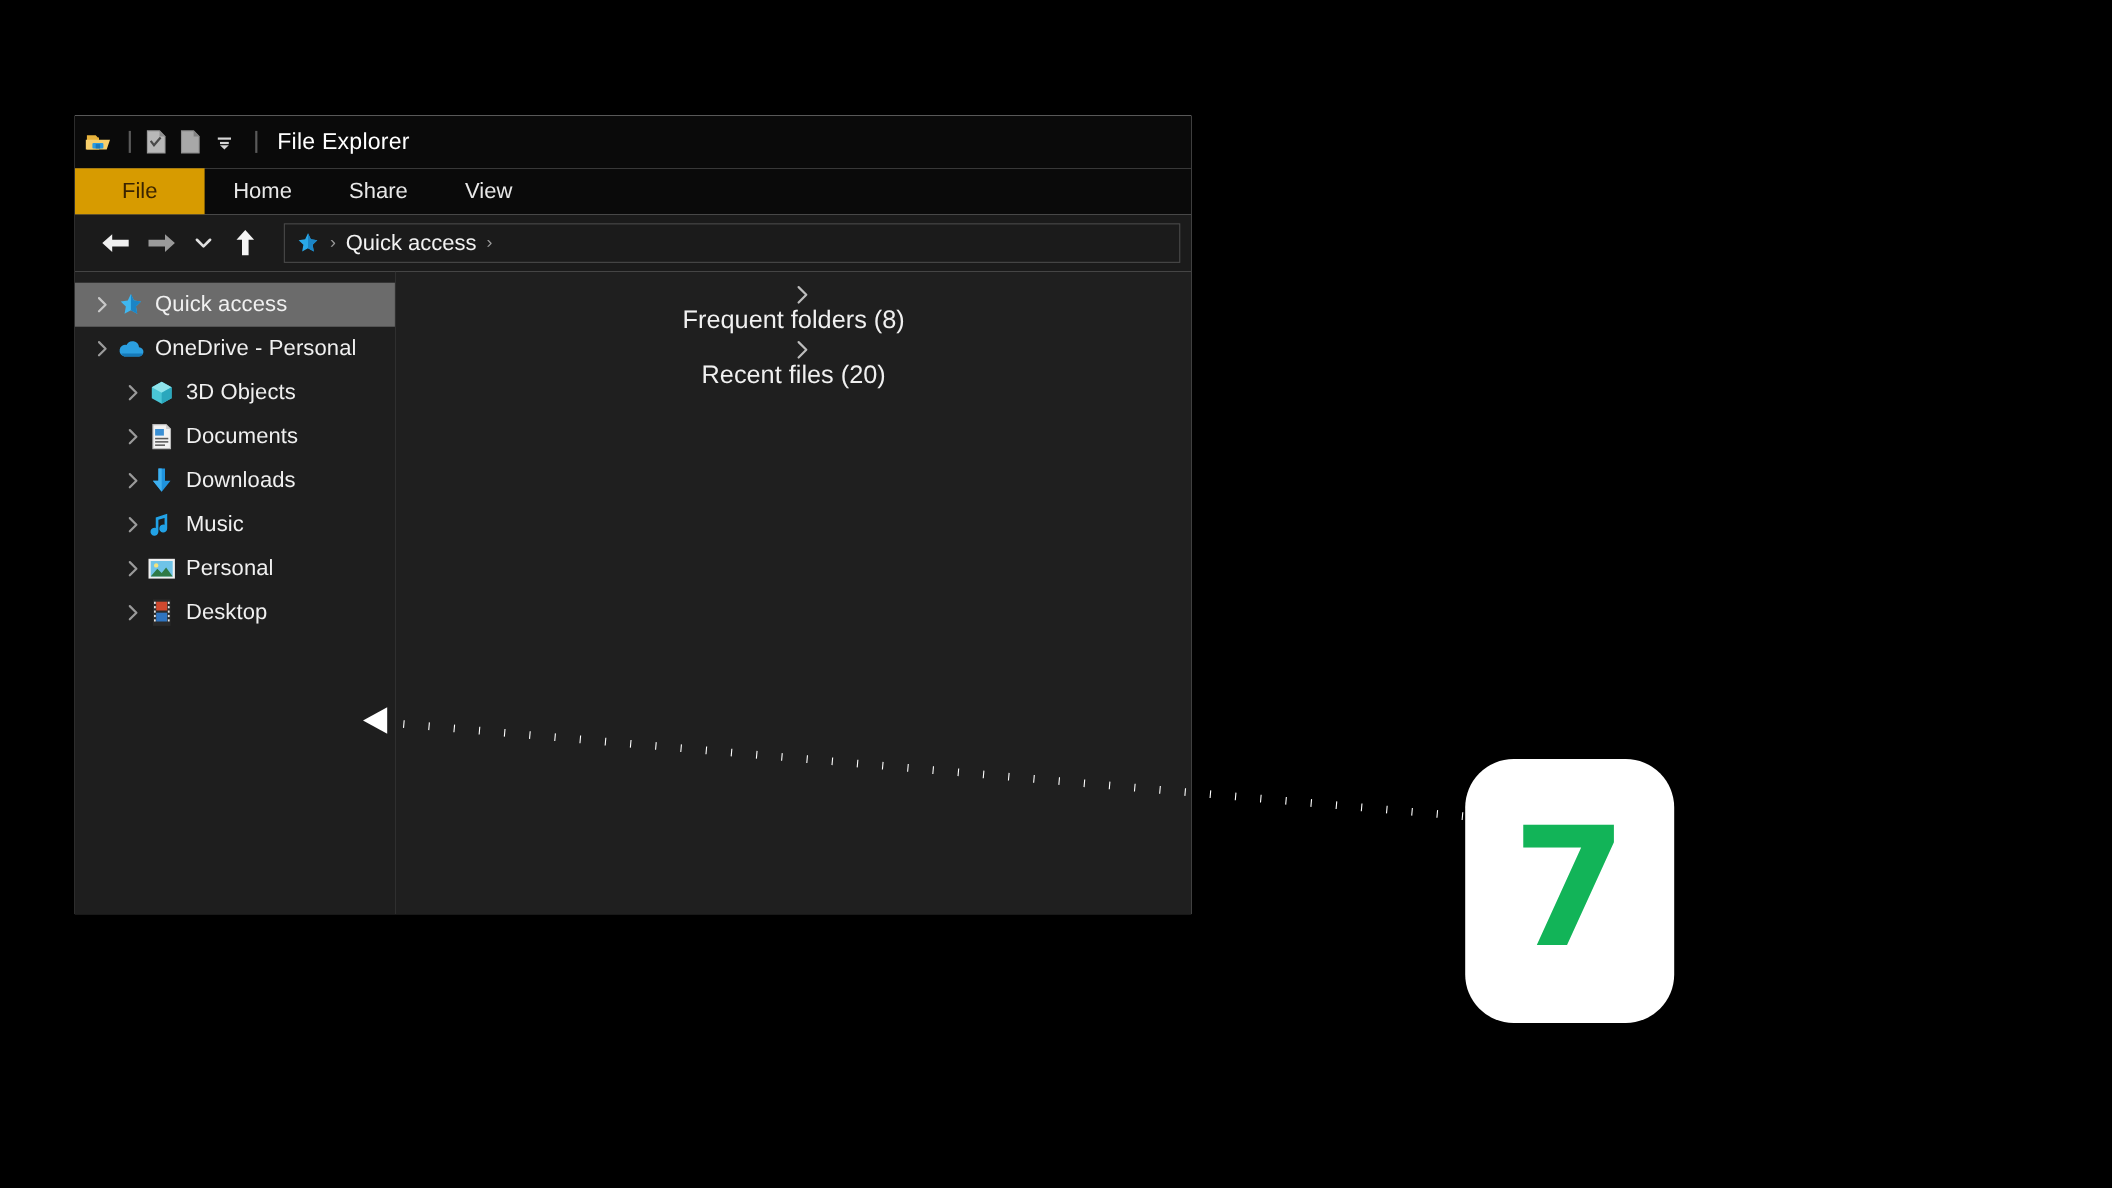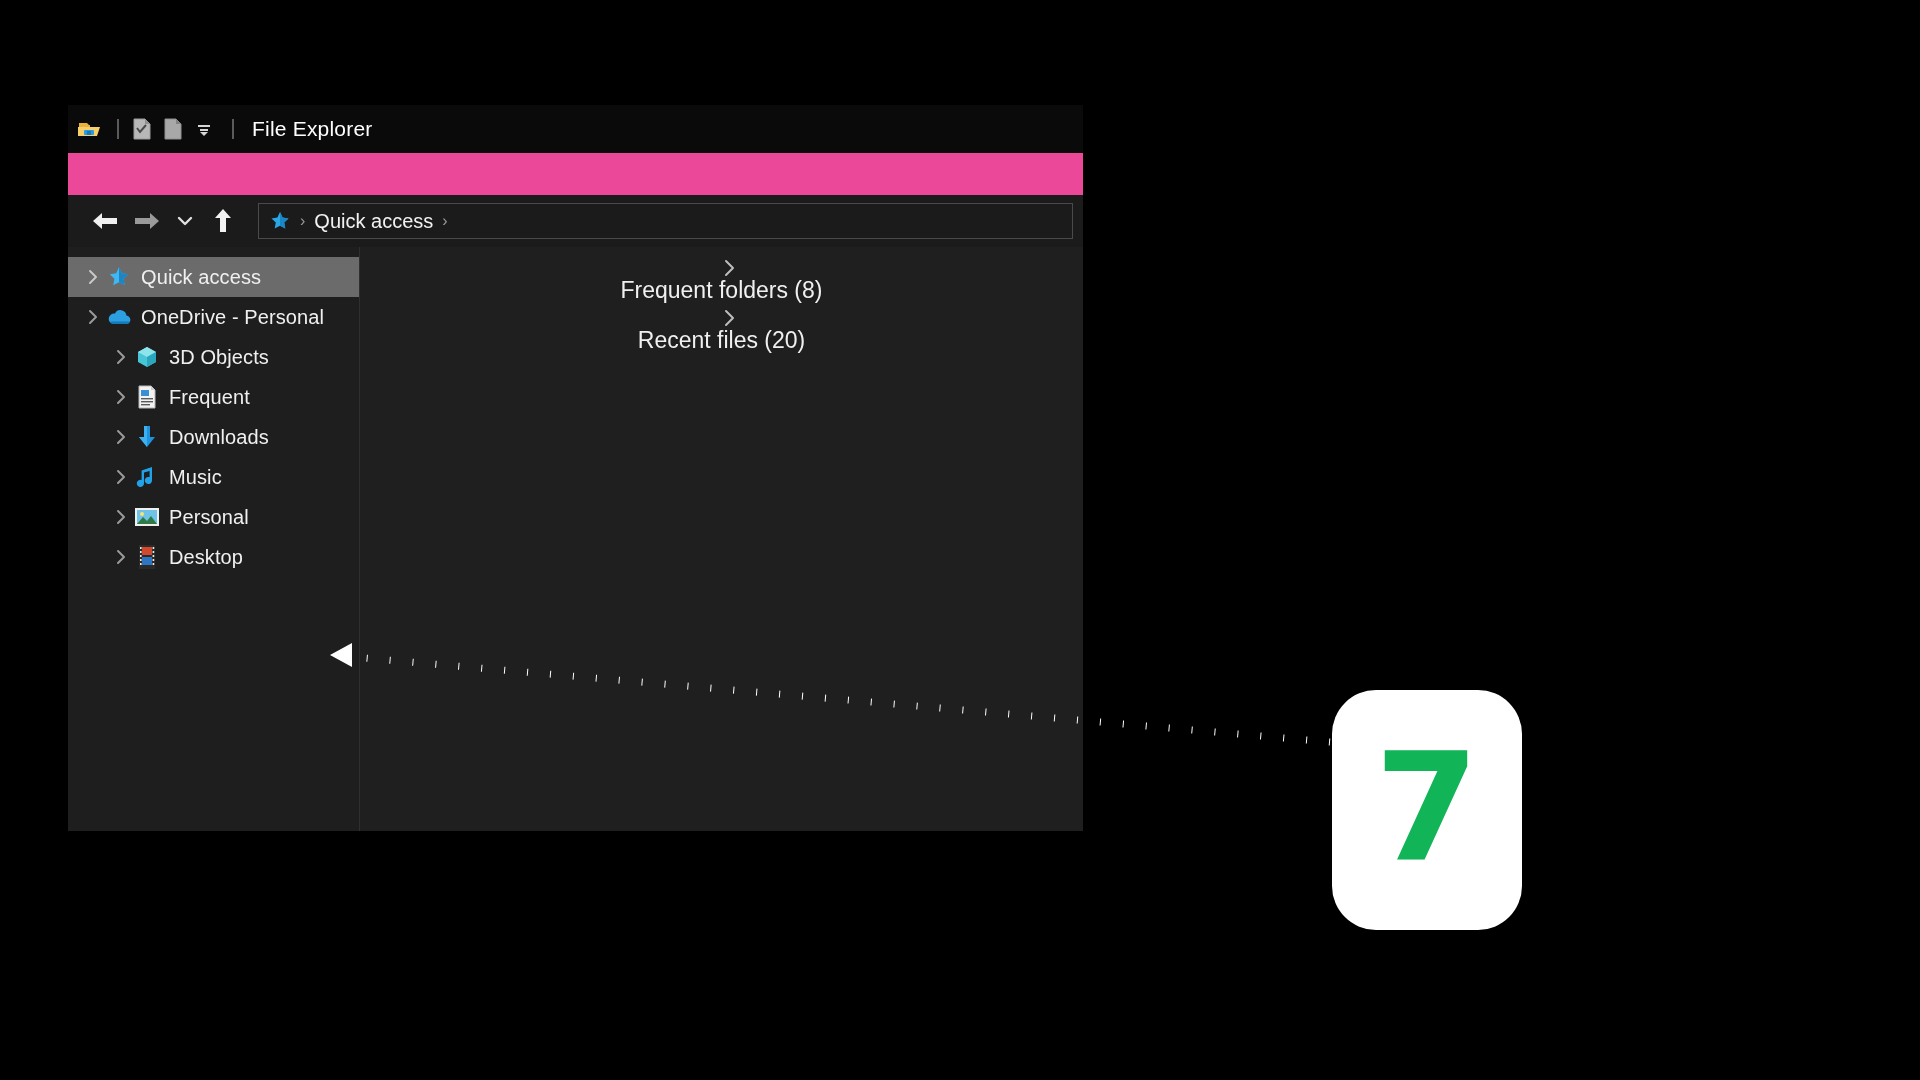--- a/index.html
+++ b/index.html
@@ -20,21 +20,21 @@
     background: #000000;
   }
 
   
   .window {
     position: absolute;
     left: 68px;
     top: 105px;
     width: 1015px;
     height: 726px;
-    background: #ec4899;
+    background: #e5e5e5;
     box-sizing: border-box;
     overflow: hidden;
   }
 
   
   .titlebar {
     position: absolute;
     left: 0; top: 0;
     width: 100%;
     height: 48px;
@@ -287,20 +287,26 @@
         <svg width="20" height="20" viewBox="0 0 20 20">
           <rect x="4" y="6" width="12" height="2" fill="#d6d6d6"></rect>
           <rect x="6" y="10" width="8" height="2" fill="#d6d6d6"></rect>
           <path d="M6 13l4 4 4-4z" fill="#d6d6d6"></path>
         </svg>
       </span>
       <span class="qat-sep"></span>
       <span class="title-text">File Explorer</span>
     </div>
 
+    <div class="ribbon">
+      <div class="ribbon-tab file">File</div>
+      <div class="ribbon-tab">Home</div>
+      <div class="ribbon-tab">Share</div>
+      <div class="ribbon-tab">View</div>
+    </div>
 
     <div class="navbar">
       <span class="nav-btn">
         <svg width="30" height="24" viewBox="0 0 30 24">
           <path d="M12 4L3 12l9 8v-5h15v-6H12z" fill="#f0f0f0"></path>
         </svg>
       </span>
       <span class="nav-btn">
         <svg width="30" height="24" viewBox="0 0 30 24">
           <path d="M18 4l9 8-9 8v-5H3v-6h15z" fill="#9a9a9a"></path>
@@ -391,21 +397,21 @@
           <span class="tree-icon">
             <svg width="20" height="24" viewBox="0 0 20 24">
               <path d="M2 1h12l4 4v18H2z" fill="#f2f2f2" stroke="#b8b8b8"></path>
               <path d="M14 1l4 4h-4z" fill="#cfcfcf"></path>
               <rect x="4" y="5" width="8" height="6" fill="#3a8fd4"></rect>
               <rect x="4" y="13" width="12" height="1.4" fill="#5a5a5a"></rect>
               <rect x="4" y="16" width="12" height="1.4" fill="#5a5a5a"></rect>
               <rect x="4" y="19" width="9" height="1.4" fill="#5a5a5a"></rect>
             </svg>
           </span>
-          <span class="tree-label">Frequent</span>
+          <span class="tree-label">Documents</span>
         </div>
 
         <div class="tree-row indent-1">
           <span class="chev">
             <svg width="12" height="16" viewBox="0 0 12 16">
                 <path d="M3 2l6 6-6 6" stroke="#9a9a9a" stroke-width="2" fill="none" stroke-linecap="round" stroke-linejoin="round"></path>
               </svg>
           </span>
           <span class="tree-icon">
             <svg width="24" height="26" viewBox="0 0 24 26">

